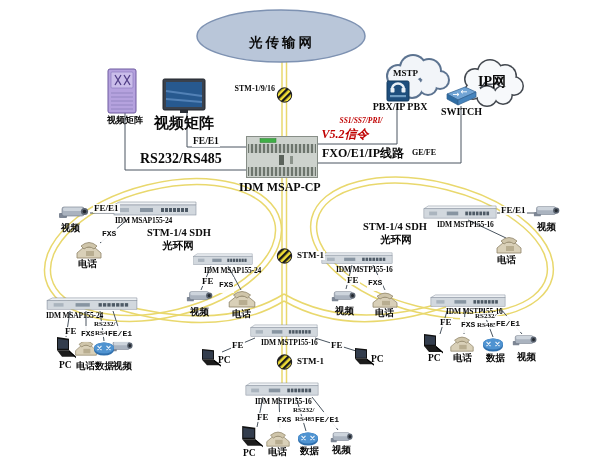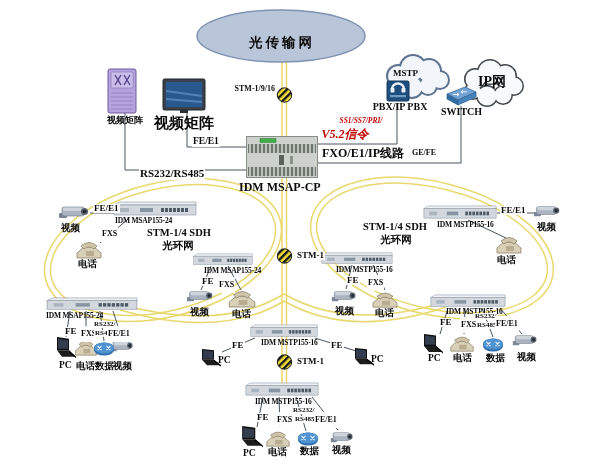--- a/index.html
+++ b/index.html
@@ -3,21 +3,21 @@
 <meta charset="utf-8">
 <style>
   html,body{margin:0;padding:0;background:#fff;}
   #stage{position:relative;width:614px;height:470px;background:#fff;overflow:hidden;
          font-family:"Liberation Serif","DejaVu Serif",serif;}
   svg.layer{position:absolute;left:0;top:0;}
   .lbl{position:absolute;font-weight:bold;color:#0a0a0a;white-space:nowrap;line-height:1.05;}
   .c{text-align:center;}
   .pre{white-space:pre;}
   .red{color:#c00000;font-style:italic;}
-  .p{font-size:8px;background:rgba(255,255,255,.92);padding:4px 1px;}
+  .p{font-size:8px;background:rgba(255,255,255,.92);padding:4px 1px;font-family:Liberation Mono, monospace;}
   .p9{font-size:9px;background:rgba(255,255,255,.92);padding:0 1px;}
   .p7{font-size:7px;background:rgba(255,255,255,.92);padding:0 1px;}
   .t{font-size:9.5px;}
   .d{font-size:7.5px;letter-spacing:-0.2px;}
   .ic{position:absolute;}
 </style>
 </head>
 <body>
 
 <div id="stage">
@@ -328,21 +328,21 @@
 
   <div class="lbl c" style="left:199px;top:36px;width:166px;font-size:13.5px;letter-spacing:3px">光传输网</div>
 
   <div class="lbl" style="left:230px;top:85px;width:45px;font-size:8px;text-align:right">STM-1/9/16</div>
   <div class="lbl p9" style="left:296px;top:251px">STM-1</div>
   <div class="lbl p9" style="left:296px;top:357px">STM-1</div>
 
   <div class="lbl c" style="left:92px;top:116px;width:66px;font-size:9px">视频矩阵</div>
   <div class="lbl c" style="left:152px;top:116px;width:64px;font-size:15px">视频矩阵</div>
   <div class="lbl p9" style="left:192px;top:137px;font-size:9.5px">FE/E1</div>
-  <div class="lbl p9" style="left:139px;top:168px;font-size:11px">RS232/RS485</div>
+  <div class="lbl p9" style="left:139px;top:152px;font-size:14px">RS232/RS485</div>
 
   <div class="lbl" style="left:393px;top:69px;font-size:9px">MSTP</div>
   <div class="lbl c" style="left:372px;top:102px;width:56px;font-size:10px">PBX/IP PBX</div>
   <div class="lbl" style="left:478px;top:75px;font-size:14px">IP网</div>
   <div class="lbl" style="left:441px;top:107px;font-size:10px">SWITCH</div>
   <div class="lbl c red" style="left:328px;top:117px;width:66px;font-size:7.5px">SS1/SS7/PRI/</div>
   <div class="lbl c red" style="left:312px;top:128px;width:66px;font-size:12px">V5.2信令</div>
   <div class="lbl" style="left:322px;top:147px;font-size:12px">FXO/E1/IP线路</div>
   <div class="lbl" style="left:412px;top:149px;font-size:8px">GE/FE</div>
 

